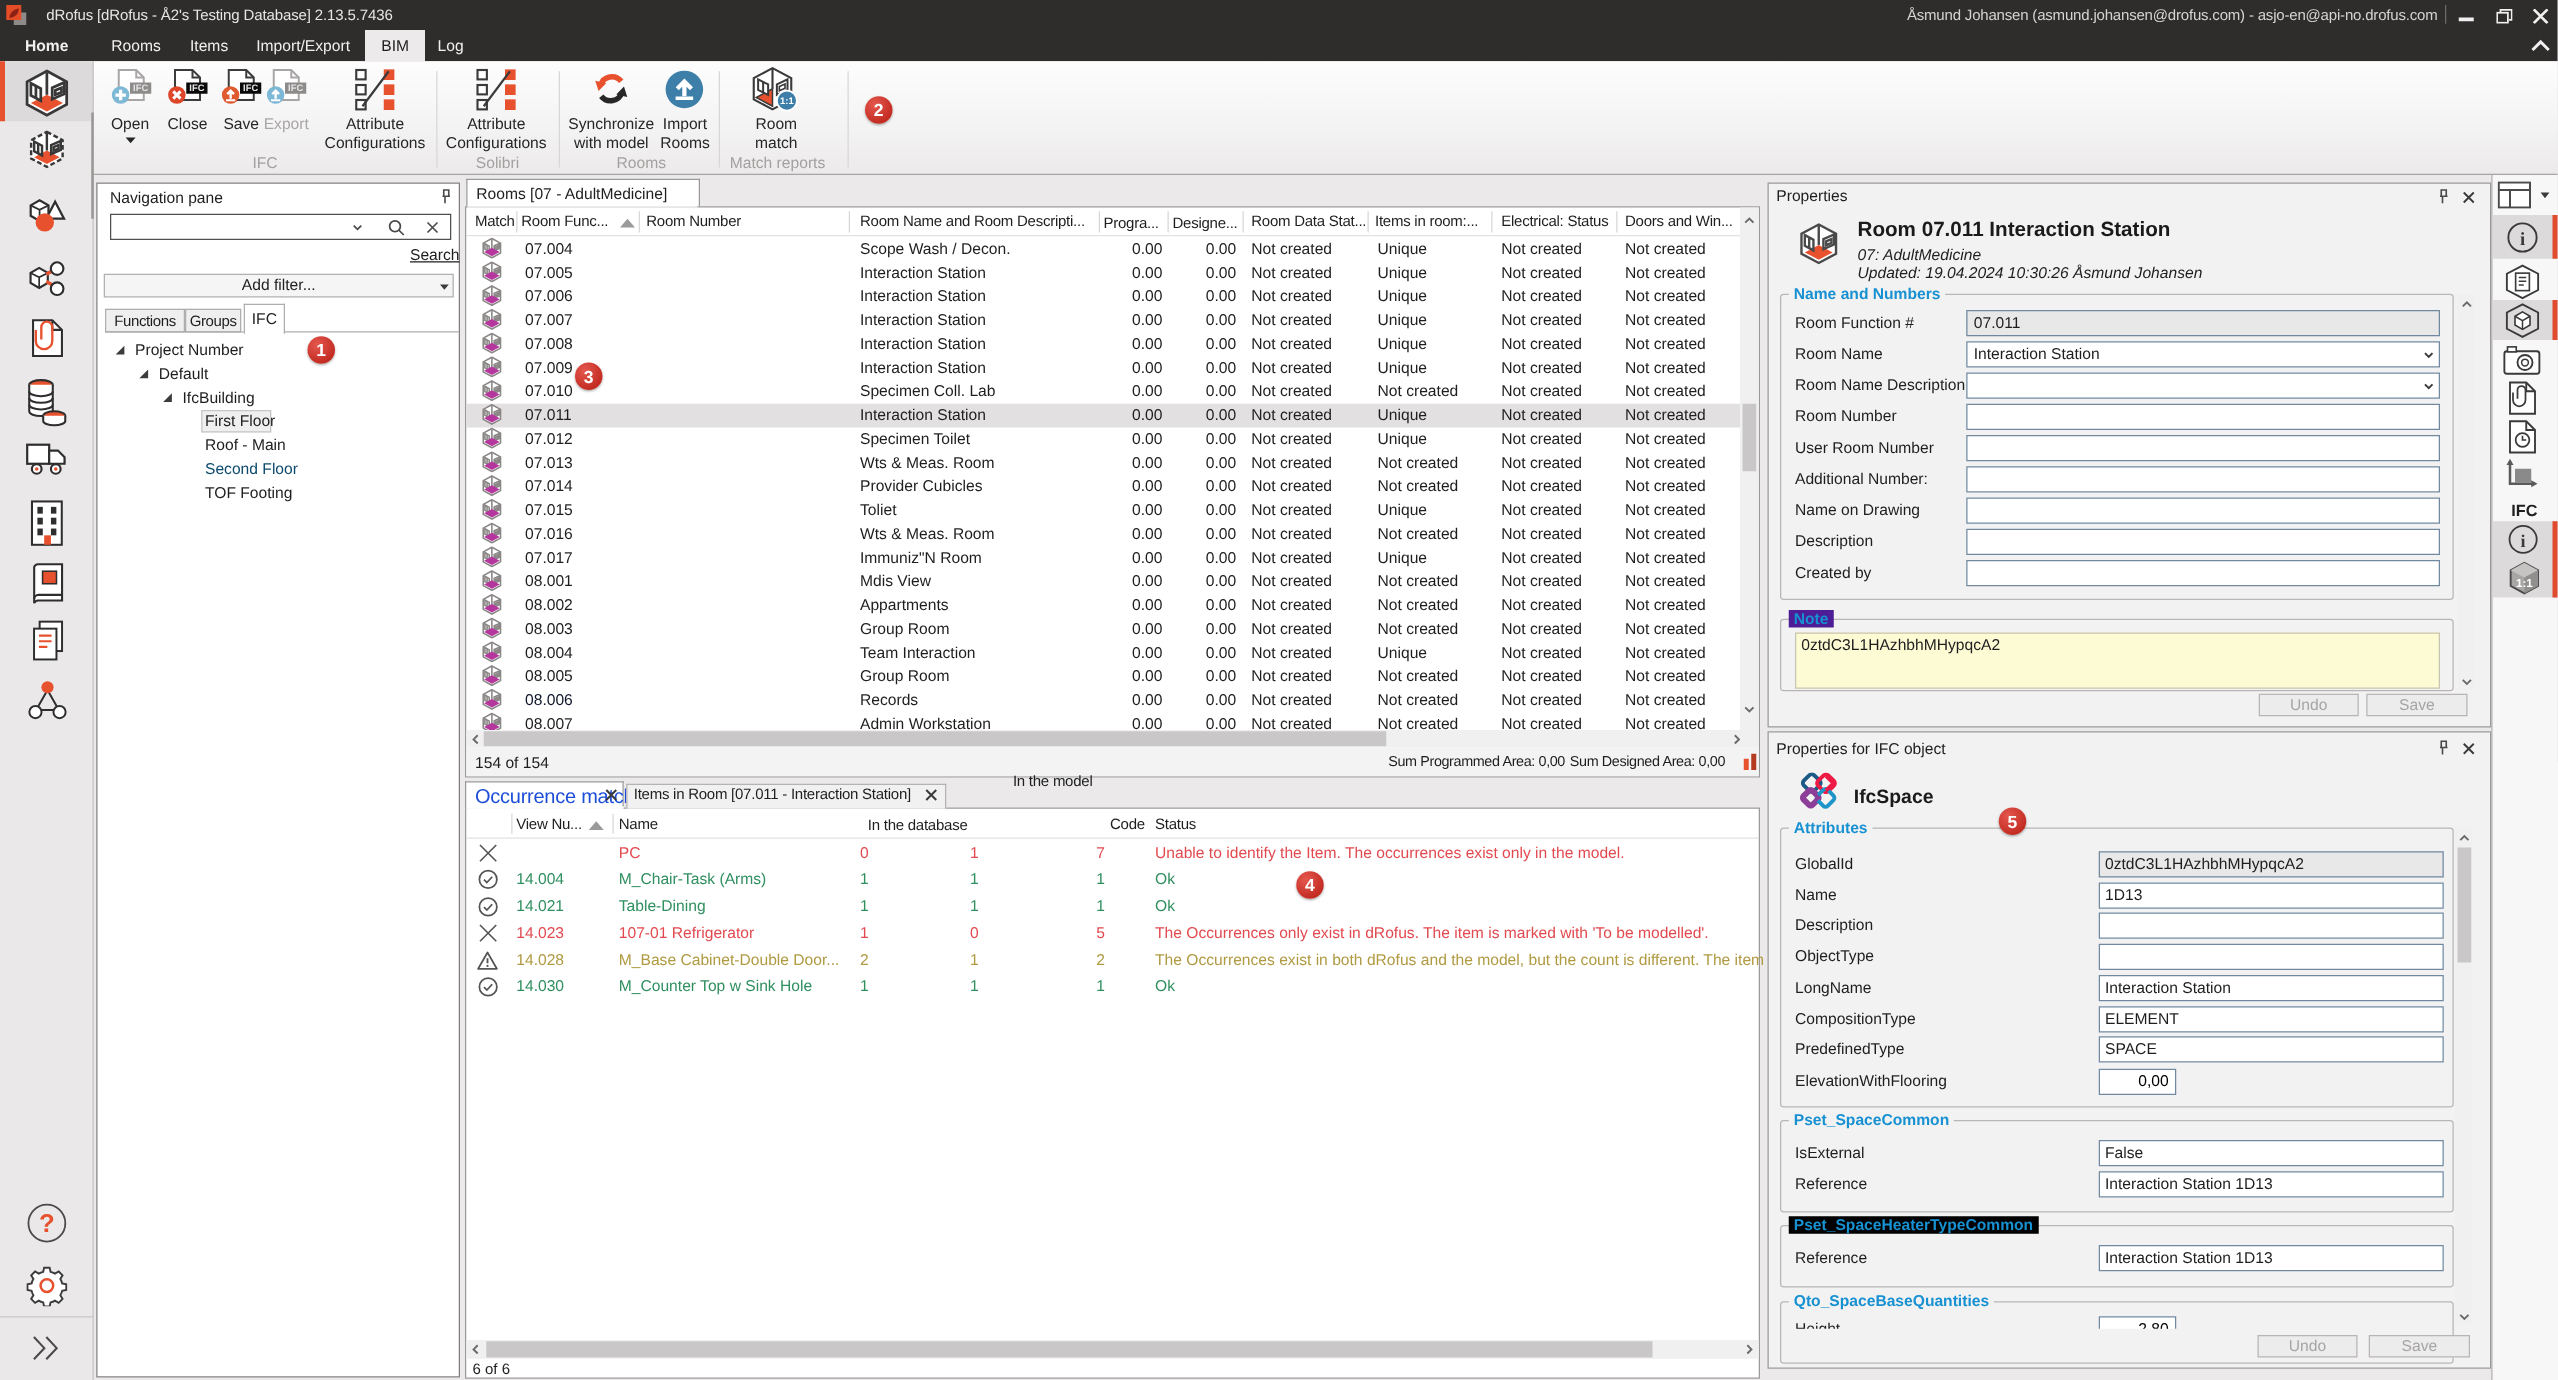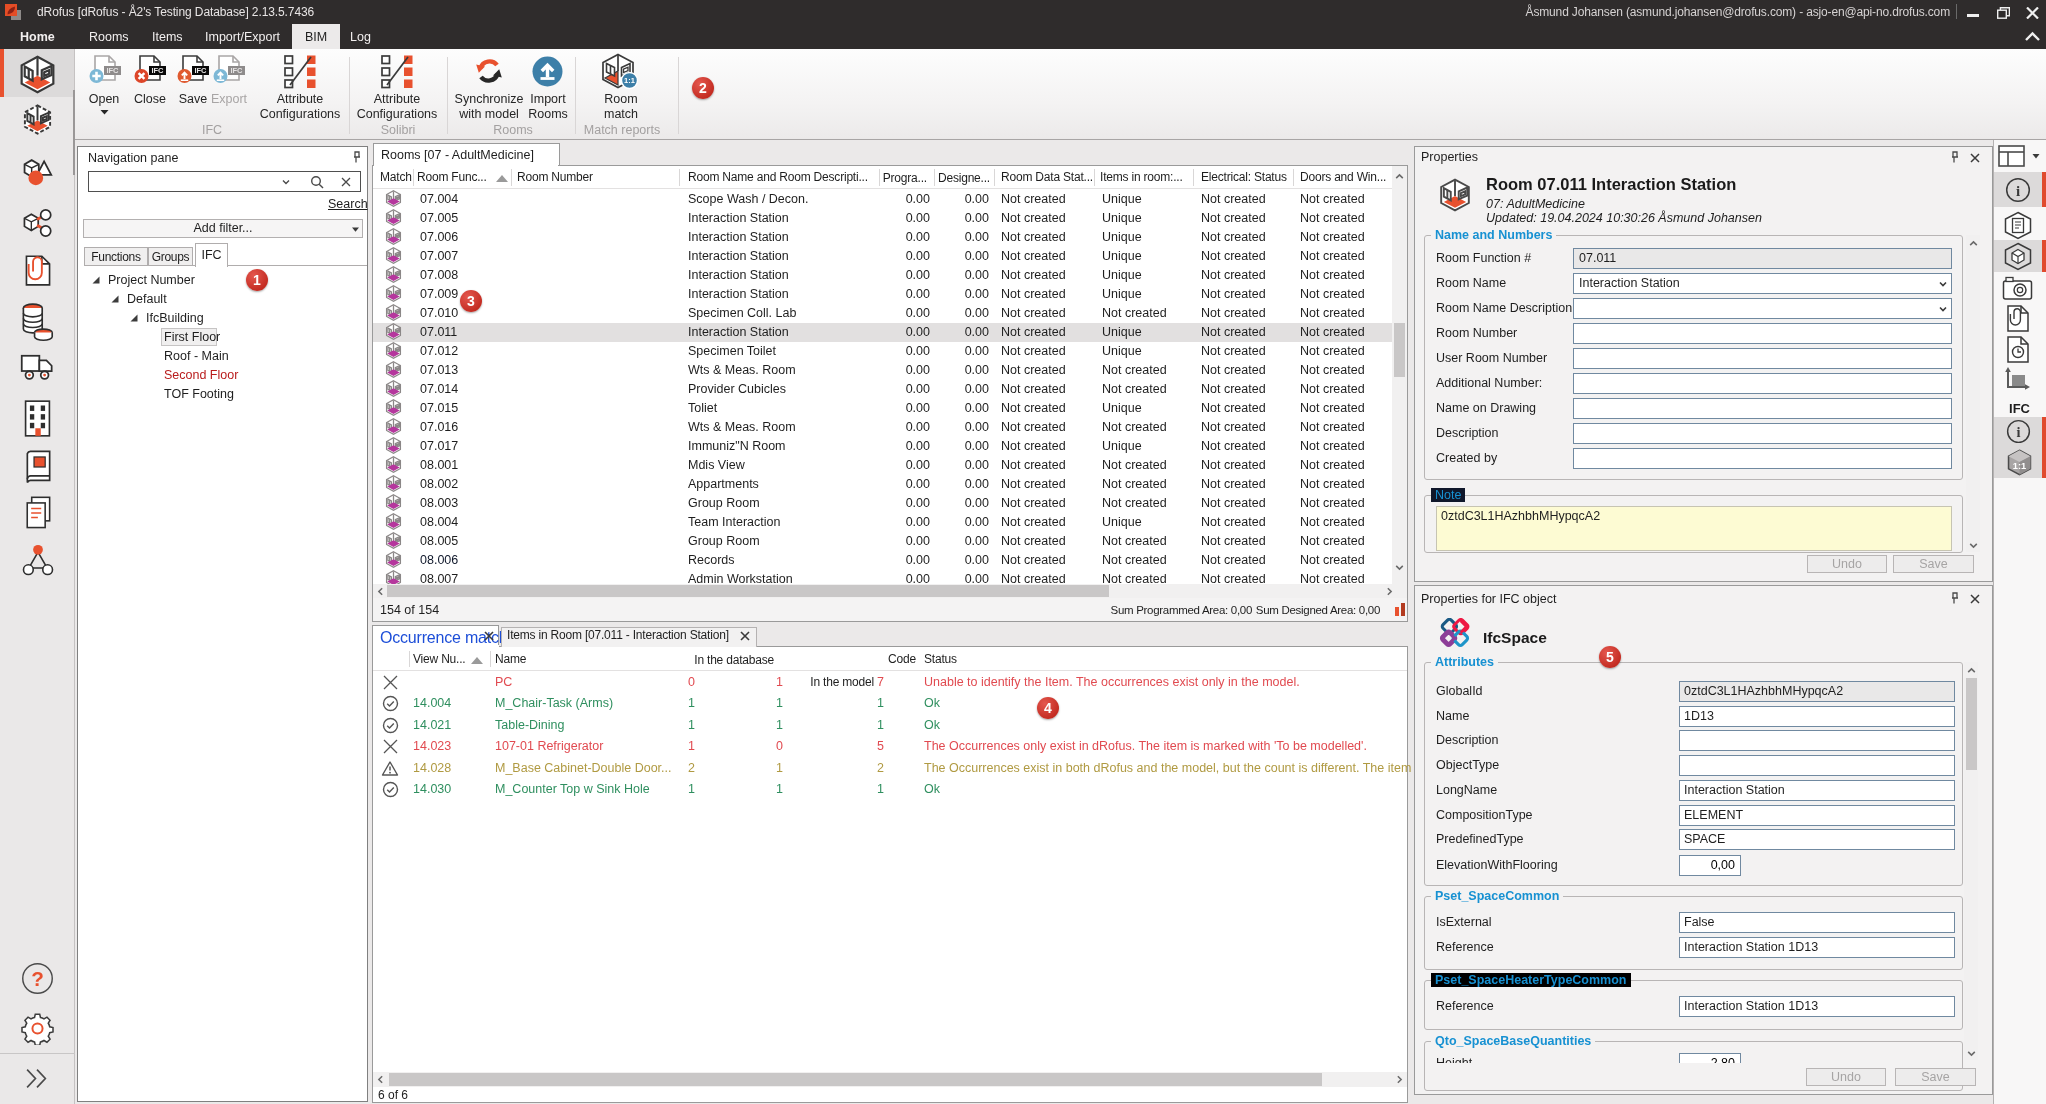--- a/index.html
+++ b/index.html
@@ -280,21 +280,21 @@
       <polygon points="8.5,1.5 8.5,8.5 1.5,8.5" fill="#3c3c3c"></polygon>
     </svg>
 <div style="position:absolute;left:127px;top:292px;font-size:12.5px;color:#1e1e1e;font-weight:normal;font-style:normal;letter-spacing:0px;white-space:nowrap;text-align:left;line-height:1.15">Default</div>
 <svg class="abs" style="left:129px;top:313px" width="10" height="10" viewBox="0 0 10 10">
       <polygon points="8.5,1.5 8.5,8.5 1.5,8.5" fill="#3c3c3c"></polygon>
     </svg>
 <div style="position:absolute;left:146px;top:311px;font-size:12.5px;color:#1e1e1e;font-weight:normal;font-style:normal;letter-spacing:0px;white-space:nowrap;text-align:left;line-height:1.15">IfcBuilding</div>
 <div class="abs" style="left:161px;top:328px;width:56px;height:18px;background:#f0efef;border:1px solid #c6c4c4;box-sizing:border-box"></div>
 <div style="position:absolute;left:164px;top:330px;font-size:12.5px;color:#1e1e1e;font-weight:normal;font-style:normal;letter-spacing:0px;white-space:nowrap;text-align:left;line-height:1.15">First Floor</div>
 <div style="position:absolute;left:164px;top:349px;font-size:12.5px;color:#1e1e1e;font-weight:normal;font-style:normal;letter-spacing:0px;white-space:nowrap;text-align:left;line-height:1.15">Roof - Main</div>
-<div style="position:absolute;left:164px;top:368px;font-size:12.5px;color:#b91c1c;font-weight:normal;font-style:normal;letter-spacing:0px;white-space:nowrap;text-align:left;line-height:1.15">Second Floor</div>
+<div style="position:absolute;left:164px;top:368px;font-size:12.5px;color:#0c4a6e;font-weight:normal;font-style:normal;letter-spacing:0px;white-space:nowrap;text-align:left;line-height:1.15">Second Floor</div>
 <div style="position:absolute;left:164px;top:387px;font-size:12.5px;color:#1e1e1e;font-weight:normal;font-style:normal;letter-spacing:0px;white-space:nowrap;text-align:left;line-height:1.15">TOF Footing</div>
 <div class="abs" style="left:373px;top:143px;width:187px;height:23px;background:#fff;border:1px solid #9a9a9a;border-bottom:none;box-sizing:border-box"></div>
 <div style="position:absolute;left:381px;top:148px;font-size:12.5px;color:#1e1e1e;font-weight:normal;font-style:normal;letter-spacing:0px;white-space:nowrap;text-align:left;line-height:1.15">Rooms [07 - AdultMedicine]</div>
 <div class="abs" style="left:372px;top:165px;width:1036px;height:457px;background:#fff;border:1px solid #9a9a9a;box-sizing:border-box"></div>
 <div class="abs" style="left:374px;top:165px;width:184px;height:1px;background:#fff"></div>
 <div style="position:absolute;left:380px;top:171px;font-size:12px;color:#1e1e1e;font-weight:normal;font-style:normal;letter-spacing:-0.2px;white-space:nowrap;text-align:left;line-height:1.15">Match</div>
 <div style="position:absolute;left:417px;top:171px;font-size:12px;color:#1e1e1e;font-weight:normal;font-style:normal;letter-spacing:-0.2px;white-space:nowrap;text-align:left;line-height:1.15">Room Func...</div>
 <div style="position:absolute;left:517px;top:171px;font-size:12px;color:#1e1e1e;font-weight:normal;font-style:normal;letter-spacing:-0.2px;white-space:nowrap;text-align:left;line-height:1.15">Room Number</div>
 <div style="position:absolute;left:688px;top:171px;font-size:12px;color:#1e1e1e;font-weight:normal;font-style:normal;letter-spacing:-0.2px;white-space:nowrap;text-align:left;line-height:1.15">Room Name and Room Descripti...</div>
 <div style="position:absolute;left:807px;top:171px;width:120px;text-align:right;font-size:12px;letter-spacing:-0.2px;color:#1e1e1e;white-space:nowrap">Progra...</div>
@@ -732,21 +732,21 @@
 <svg style="position:absolute;left:740px;top:631px" width="10" height="10" viewBox="0 0 10 10">
 <path d="M1 1 L9 9 M9 1 L1 9" stroke="#3a3a3a" stroke-width="1.6"></path>
 </svg>
 <div class="abs" style="left:374px;top:645px;width:125px;height:2px;background:#fff"></div>
 <div style="position:absolute;left:413px;top:653px;font-size:12px;color:#1e1e1e;font-weight:normal;font-style:normal;letter-spacing:-0.2px;white-space:nowrap;text-align:left;line-height:1.15">View Nu...</div>
 <svg class="abs" style="left:470px;top:656px" width="14" height="9" viewBox="0 0 14 9">
       <polygon points="7,1 13,8 1,8" fill="#9a9a9a"></polygon>
     </svg>
 <div style="position:absolute;left:495px;top:653px;font-size:12px;color:#1e1e1e;font-weight:normal;font-style:normal;letter-spacing:-0.2px;white-space:nowrap;text-align:left;line-height:1.15">Name</div>
 <div style="position:absolute;left:654px;top:653px;width:120px;text-align:right;font-size:12px;letter-spacing:-0.2px;color:#1e1e1e">In the database</div>
-<div style="position:absolute;left:754px;top:675px;width:120px;text-align:right;font-size:12px;letter-spacing:-0.2px;color:#1e1e1e">In the model</div>
+<div style="position:absolute;left:754px;top:618px;width:120px;text-align:right;font-size:12px;letter-spacing:-0.2px;color:#1e1e1e">In the model</div>
 <div style="position:absolute;left:888px;top:653px;font-size:12px;color:#1e1e1e;font-weight:normal;font-style:normal;letter-spacing:-0.2px;white-space:nowrap;text-align:left;line-height:1.15">Code</div>
 <div style="position:absolute;left:924px;top:653px;font-size:12px;color:#1e1e1e;font-weight:normal;font-style:normal;letter-spacing:-0.2px;white-space:nowrap;text-align:left;line-height:1.15">Status</div>
 <div class="abs" style="left:409px;top:651px;width:1px;height:16px;background:#d9d7d7"></div>
 <div class="abs" style="left:490px;top:651px;width:1px;height:16px;background:#d9d7d7"></div>
 <div class="abs" style="left:373px;top:670px;width:1034px;height:1px;background:#e3e1e1"></div>
 <div class="abs" style="left:373px;top:671px;width:1111px;height:130px;overflow:hidden">
 <svg class="abs" style="left:9px;top:3.0px" width="17" height="17" viewBox="0 0 17 17">
 <path d="M2 2 L15 15 M15 2 L2 15" stroke="#555" stroke-width="1.3"></path>
 </svg>
 <div style="position:absolute;left:40px;top:4.0px;font-size:12.5px;color:#e14a50;font-weight:normal;font-style:normal;letter-spacing:0px;white-space:nowrap;text-align:left;line-height:1.15"></div>
@@ -865,21 +865,21 @@
 <div style="position:absolute;left:1436px;top:451px;font-size:12.5px;color:#1e1e1e;font-weight:normal;font-style:normal;letter-spacing:0px;white-space:nowrap;text-align:left;line-height:1.15">Created by</div>
 <div class="abs" style="left:1573px;top:448px;width:379px;height:21px;background:#fff;border:1px solid #7089a0;box-sizing:border-box"></div>
 <div class="abs" style="left:1966px;top:235px;width:14px;height:317px;background:#f1f0f0"></div>
 <svg style="position:absolute;left:1968px;top:238px" width="11" height="11" viewBox="0 0 10 10">
 <path d="M2 6.5 L5 3.5 L8 6.5" fill="none" stroke="#6a6a6a" stroke-width="1.4"></path>
 </svg>
 <svg style="position:absolute;left:1968px;top:540px" width="11" height="11" viewBox="0 0 10 10">
 <path d="M2 3.5 L5 6.5 L8 3.5" fill="none" stroke="#6a6a6a" stroke-width="1.4"></path>
 </svg>
 <div class="abs" style="left:1424px;top:495px;width:539px;height:58px;border:1px solid #b8b5b5;border-radius:3px;box-sizing:border-box"></div>
-<div style="position:absolute;left:1431px;top:488px;background:#0f172a;padding:0 4px;font-size:12.5px;font-weight:normal;color:#1791d2">Note</div>
+<div style="position:absolute;left:1431px;top:488px;background:#4c1d95;padding:0 4px;font-size:12.5px;font-weight:bold;color:#1791d2">Note</div>
 <div class="abs" style="left:1436px;top:506px;width:516px;height:45px;background:#fdfbd3;border:1px solid #c6c4b2;box-sizing:border-box"></div>
 <div style="position:absolute;left:1441px;top:509px;font-size:12.5px;color:#1e1e1e;font-weight:normal;font-style:normal;letter-spacing:0px;white-space:nowrap;text-align:left;line-height:1.15">0ztdC3L1HAzhbhMHypqcA2</div>
 <div class="abs" style="left:1807px;top:555px;width:80px;height:18px;background:#edecec;border:1px solid #b8b5b5;box-sizing:border-box;text-align:center;font-size:12.5px;color:#a6a4a4;line-height:16px">Undo</div>
 <div class="abs" style="left:1893px;top:555px;width:81px;height:18px;background:#edecec;border:1px solid #b8b5b5;box-sizing:border-box;text-align:center;font-size:12.5px;color:#a6a4a4;line-height:16px">Save</div>
 <div class="abs" style="left:1414px;top:585px;width:579px;height:510px;background:#f3f2f2;border:1px solid #9a9a9a;box-sizing:border-box"></div>
 <div style="position:absolute;left:1421px;top:592px;font-size:12.5px;color:#1e1e1e;font-weight:normal;font-style:normal;letter-spacing:0px;white-space:nowrap;text-align:left;line-height:1.15">Properties for IFC object</div>
 <svg style="position:absolute;left:1948px;top:592px" width="12" height="13" viewBox="0 0 12 13">
 <path d="M5 1 h4 v5 h-4 z M4 6 h6 M6 6 v5.5" fill="none" stroke="#4a4a4a" stroke-width="1.3"></path>
 </svg>
 <svg style="position:absolute;left:1970px;top:594px" width="10" height="10" viewBox="0 0 10 10">

